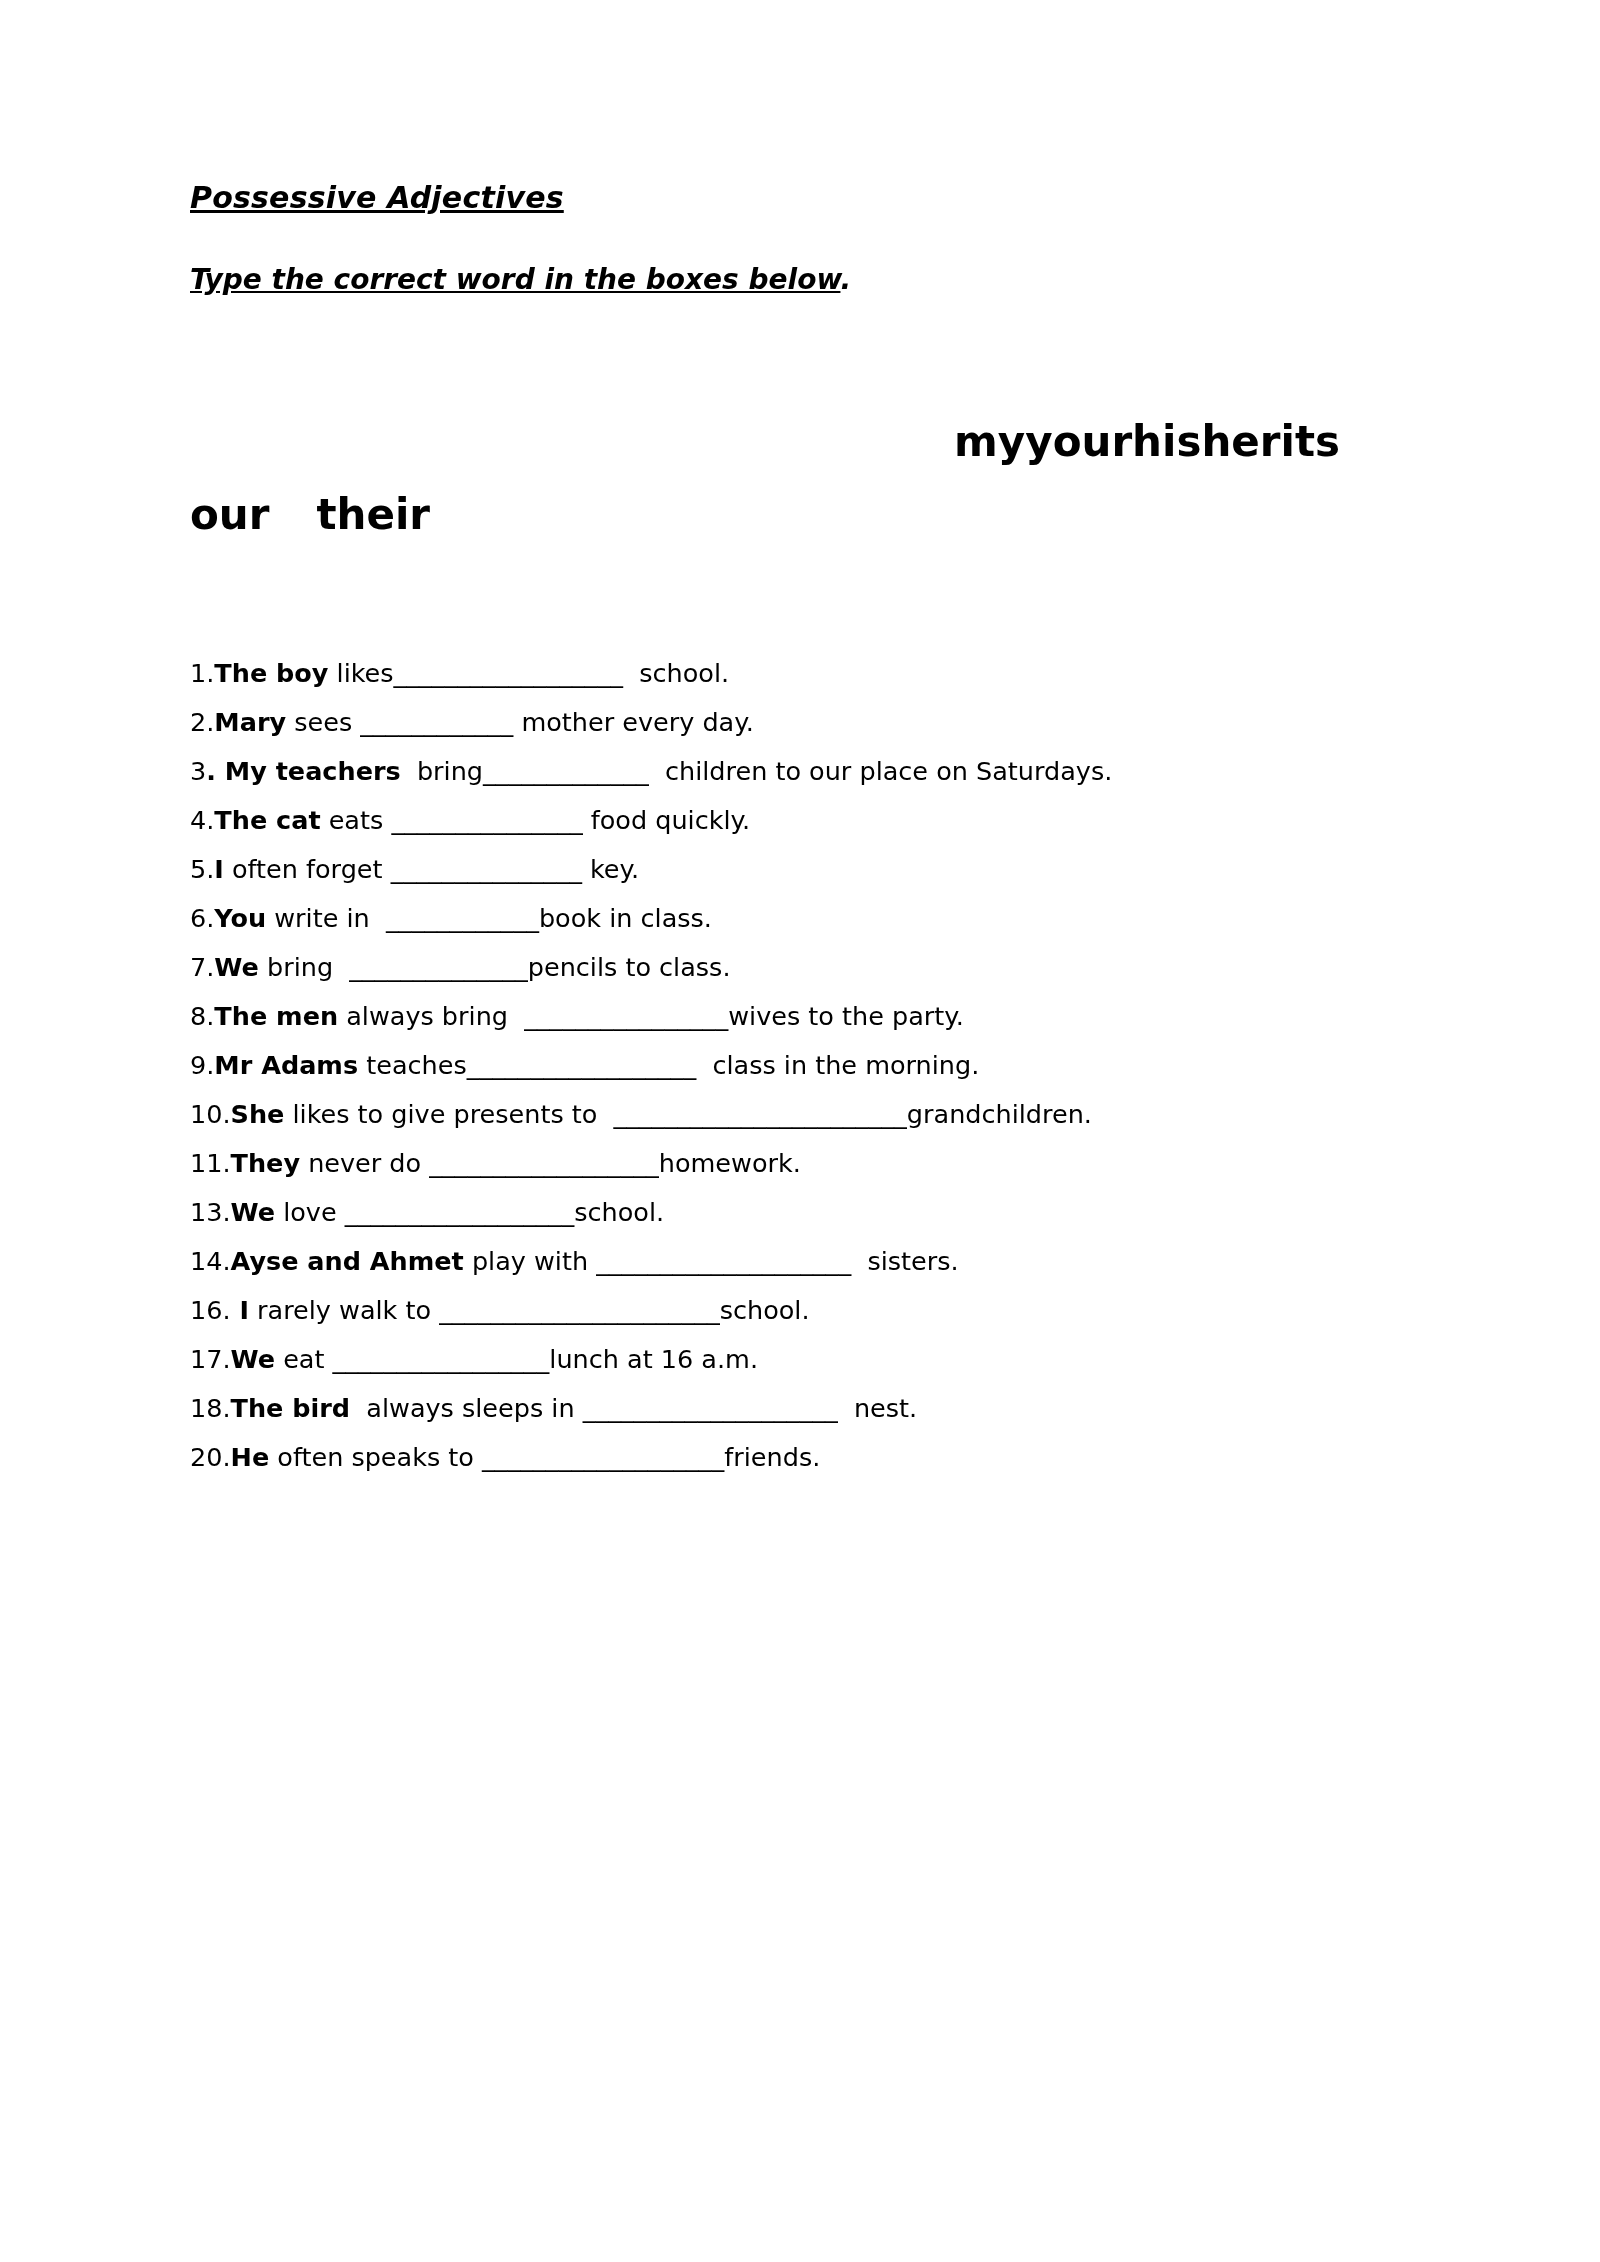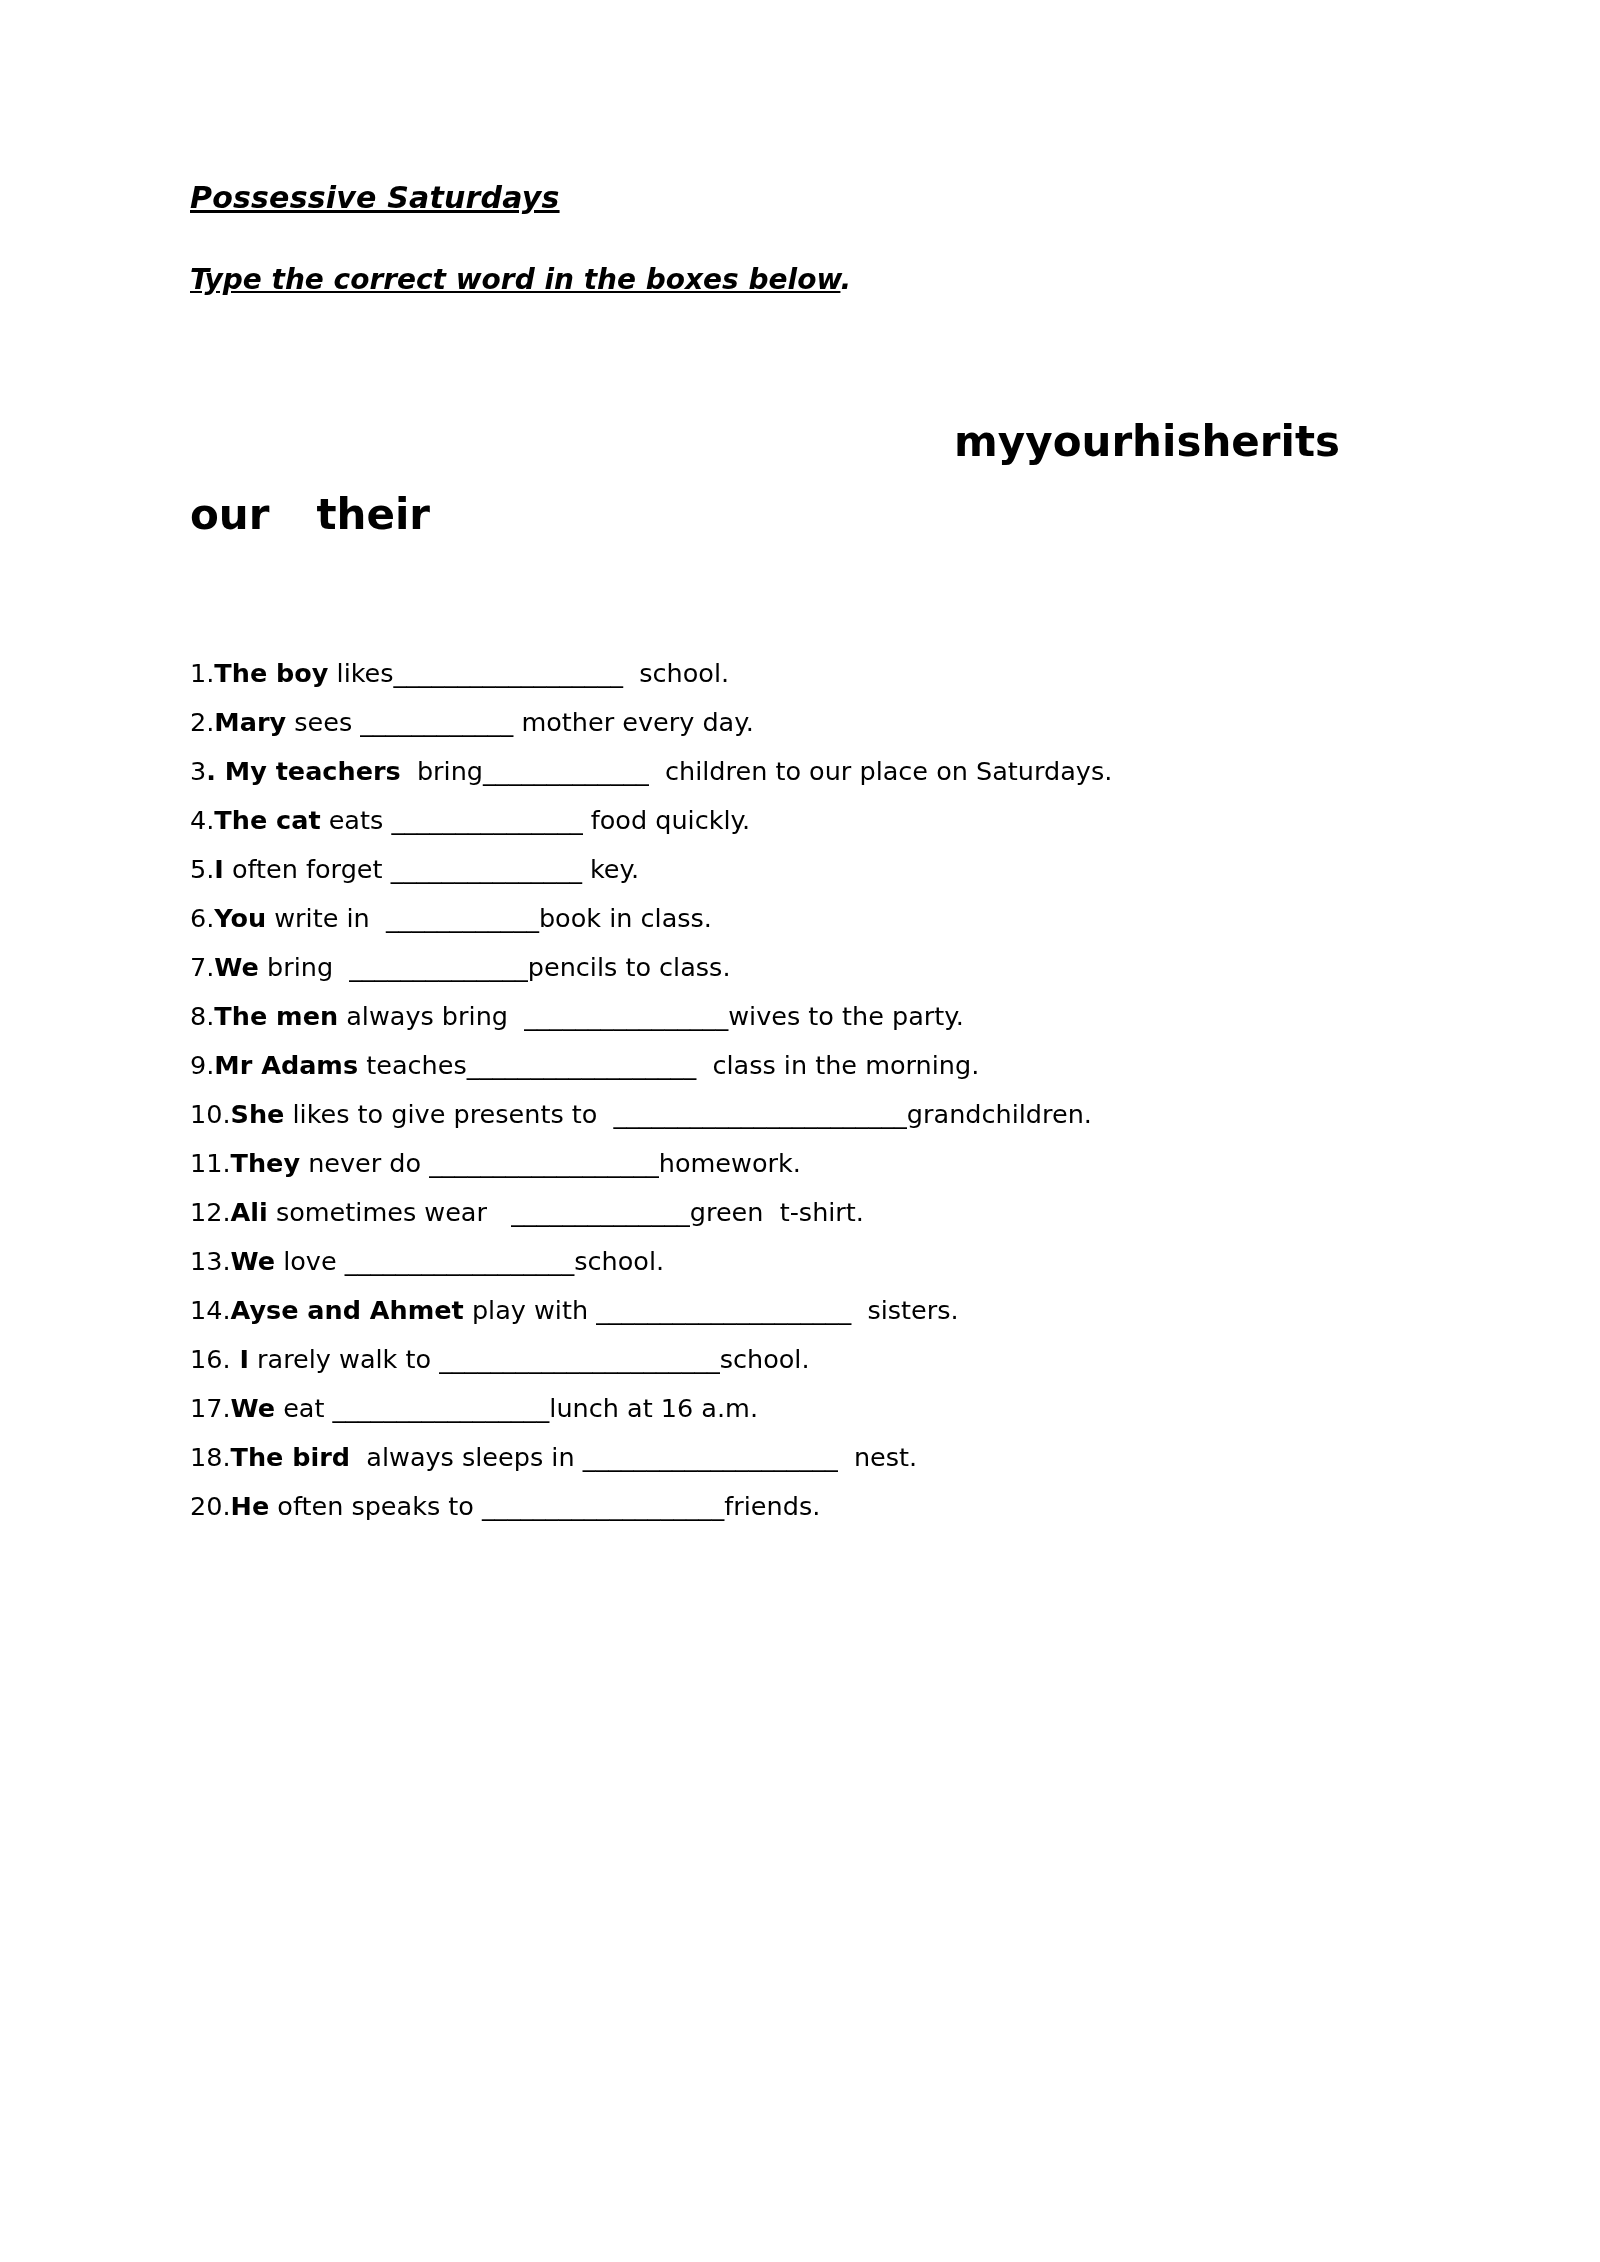--- a/index.html
+++ b/index.html
@@ -77,21 +77,21 @@
   }
   .blank {
     letter-spacing: 0px;
   }
 </style>
 </head>
 <body>
 
 <div class="page">
 
-  <h1 class="doc-title">Possessive Saturdays</h1>
+  <h1 class="doc-title">Possessive Adjectives</h1>
 
   <p class="doc-instruction"><span class="underlined">Type the correct word in the boxes below</span><span class="period">.</span></p>
 
   <div class="word-bank">
     <div class="row1">
       <span>my</span>
       <span>your</span>
       <span>his</span>
       <span>her</span>
       <span>its</span>
@@ -107,21 +107,20 @@
     <p class="q"><span>2.</span><b>Mary</b><span> sees </span><span class="blank">____________</span><span> mother every day.</span></p>
     <p class="q"><span>3</span><b>. My teachers</b><span>  bring</span><span class="blank">_____________</span><span>  children to our place on Saturdays.</span></p>
     <p class="q"><span>4.</span><b>The cat</b><span> eats </span><span class="blank">_______________</span><span> food quickly.</span></p>
     <p class="q"><span>5.</span><b>I</b><span> often forget </span><span class="blank">_______________</span><span> key.</span></p>
     <p class="q"><span>6.</span><b>You</b><span> write in  </span><span class="blank">____________</span><span>book in class.</span></p>
     <p class="q"><span>7.</span><b>We</b><span> bring  </span><span class="blank">______________</span><span>pencils to class.</span></p>
     <p class="q"><span>8.</span><b>The men</b><span> always bring  </span><span class="blank">________________</span><span>wives to the party.</span></p>
     <p class="q"><span>9.</span><b>Mr Adams</b><span> teaches</span><span class="blank">__________________</span><span>  class in the morning.</span></p>
     <p class="q"><span>10.</span><b>She</b><span> likes to give presents to  </span><span class="blank">_______________________</span><span>grandchildren.</span></p>
     <p class="q"><span>11.</span><b>They</b><span> never do </span><span class="blank">__________________</span><span>homework.</span></p>
-    <p class="q"><span>12.</span><b>Ali</b><span> sometimes wear   </span><span class="blank">______________</span><span>green  t-shirt.</span></p>
     <p class="q"><span>13.</span><b>We</b><span> love </span><span class="blank">__________________</span><span>school.</span></p>
     <p class="q"><span>14.</span><b>Ayse and Ahmet</b><span> play with </span><span class="blank">____________________</span><span>  sisters.</span></p>
     <p class="q"><span>16.</span><b> I</b><span> rarely walk to </span><span class="blank">______________________</span><span>school.</span></p>
     <p class="q"><span>17.</span><b>We</b><span> eat </span><span class="blank">_________________</span><span>lunch at 16 a.m.</span></p>
     <p class="q"><span>18.</span><b>The bird</b><span>  always sleeps in </span><span class="blank">____________________</span><span>  nest.</span></p>
     <p class="q"><span>20.</span><b>He</b><span> often speaks to </span><span class="blank">___________________</span><span>friends.</span></p>
   </div>
 
 </div>
 

